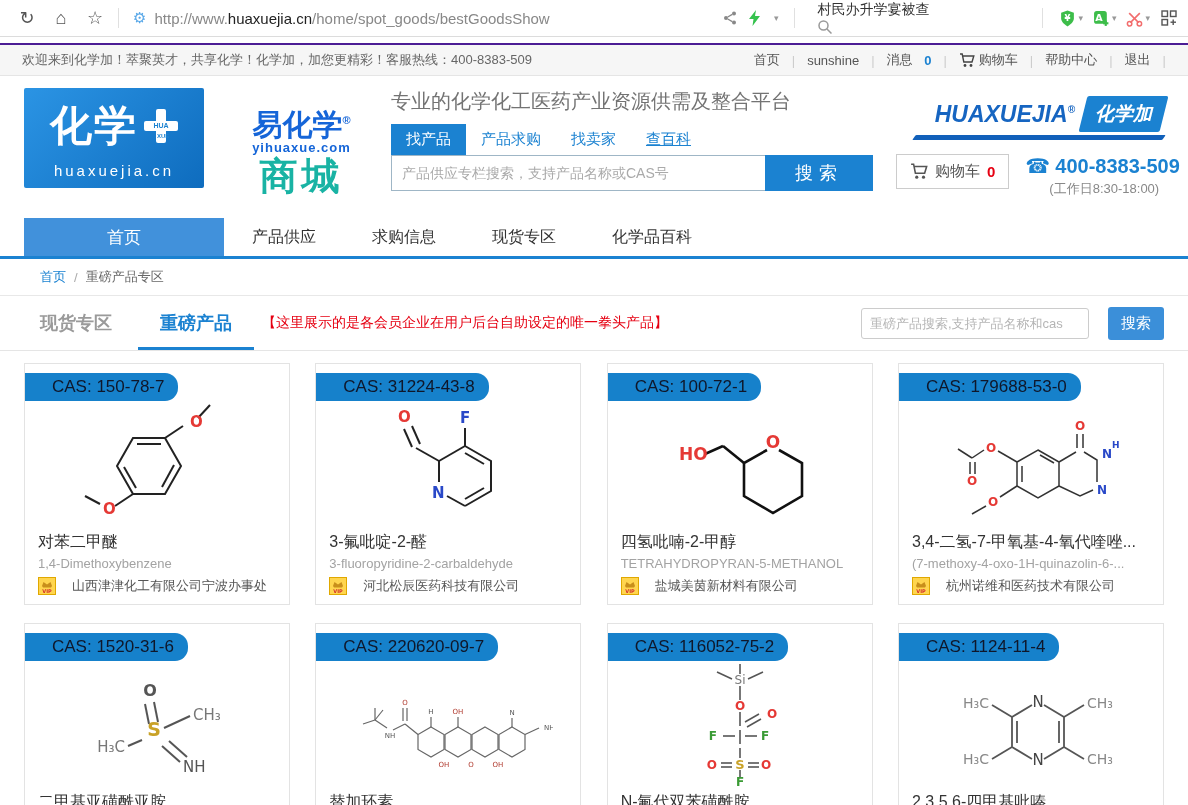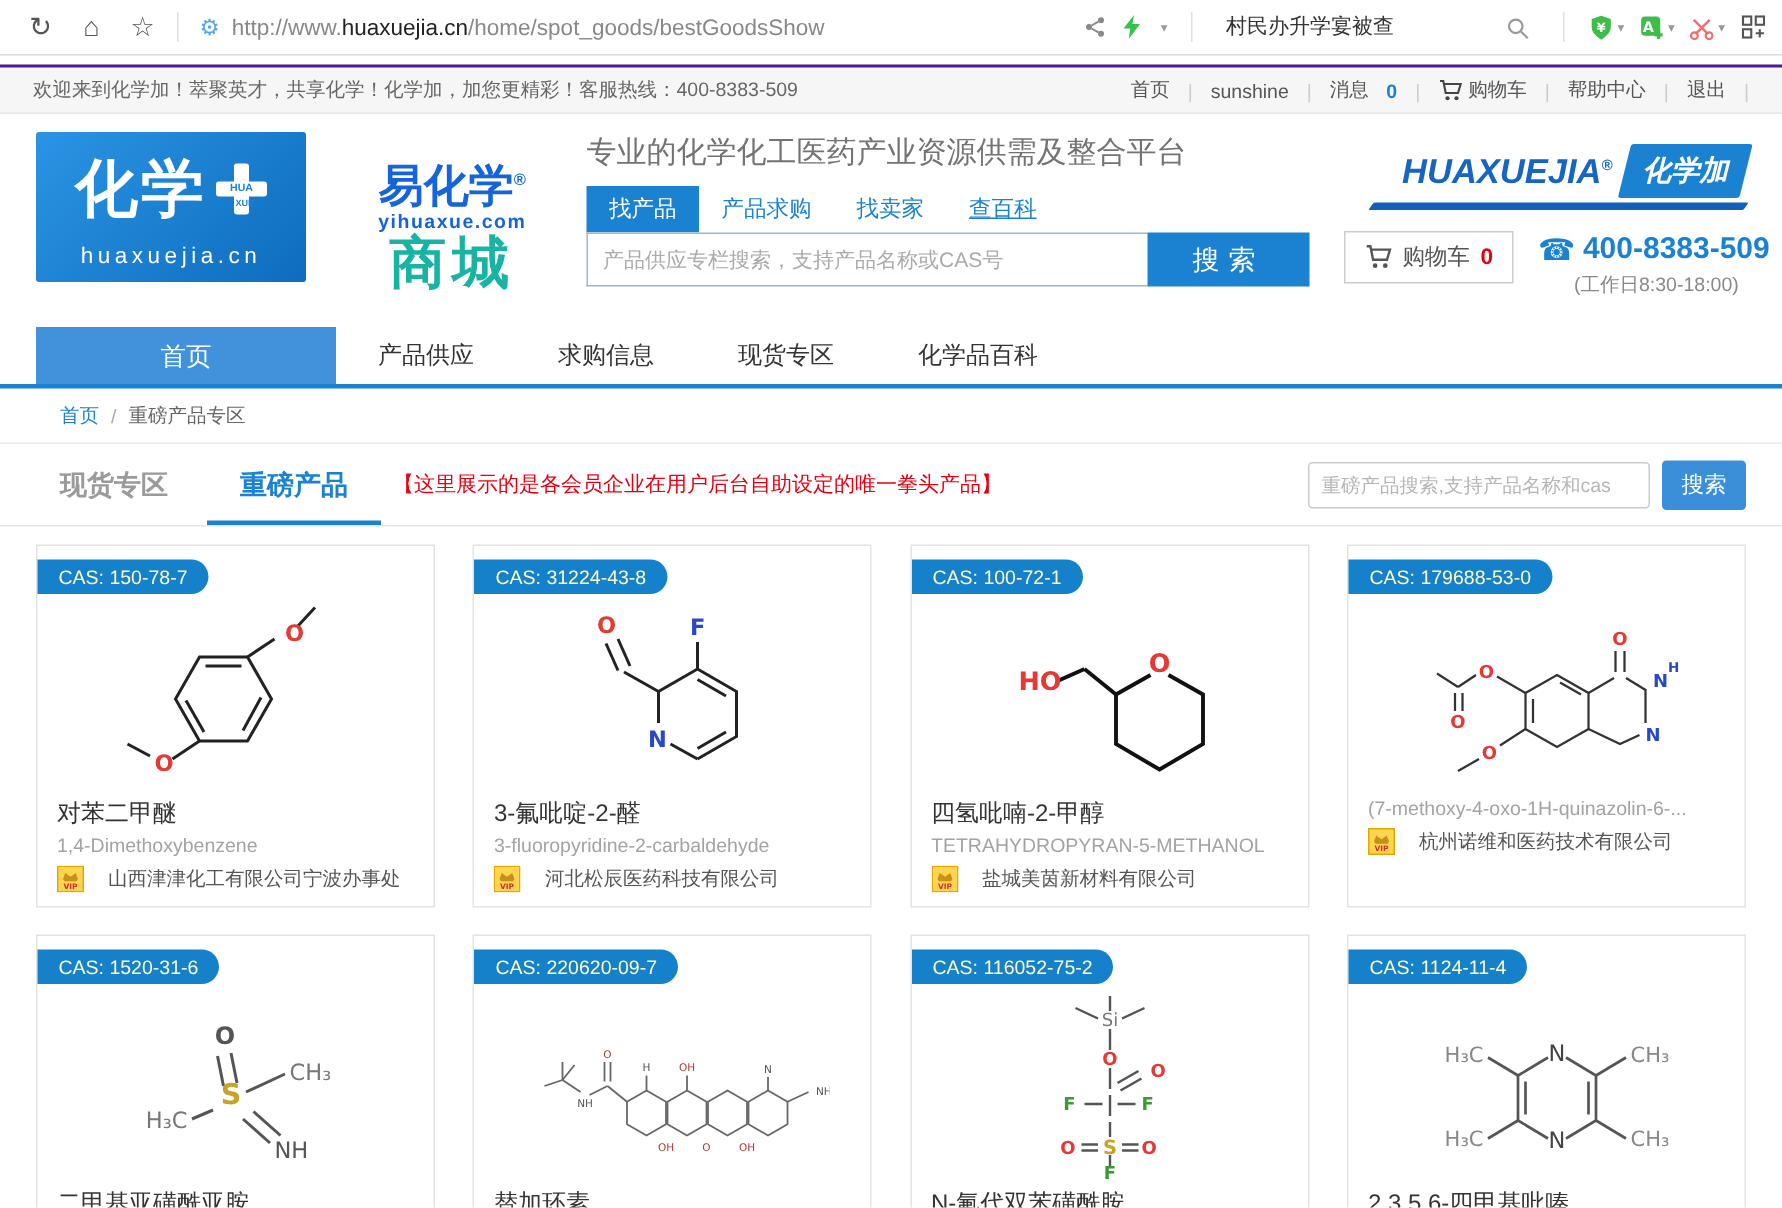--- a/index.html
+++ b/index.html
@@ -7,21 +7,21 @@
               font-family:"Liberation Sans","DejaVu Sans",sans-serif; }
   
   .browser-bar { height:37px; display:flex; align-items:center; border-bottom:1px solid #dcdcdc; background:#fff; padding:0 10px; }
   .b-ico { font-size:18px; color:#555; width:34px; text-align:center; cursor:pointer; }
   .b-sep { width:1px; height:20px; background:#e0e0e0; margin:0 6px; }
   .url-box { display:flex; align-items:center; flex:1; padding-left:8px; }
   .site-ico { color:#57a7e8; font-size:15px; margin-right:8px; }
   .url-text { font-size:15px; color:#888; }
   .url-text .dom { color:#222; }
   .b-right { display:flex; align-items:center; gap:10px; }
-  .b-search { display:flex; align-items:flex-end; width:215px; justify-content:space-between; padding:0 6px; }
+  .b-search { display:flex; align-items:flex-start; width:215px; justify-content:space-between; padding:0 6px;flex-direction:column; }
   .b-search span { font-size:14px; color:#333; }
   .caret { font-size:9px; color:#999; margin-left:2px; }
   .tool { display:flex; align-items:center; }
   
   .welcome-bar { margin-top:6px; height:33px; background:#f6f6f6; border-top:2px solid #4c1d95; border-bottom:1px solid #e5e5e5;
                  display:flex; align-items:center; justify-content:space-between; padding:0 22px; font-size:13px; color:#666; }
   .w-links { display:flex; align-items:center; }
   .w-links .lk { padding:0 12px; color:#555; cursor:pointer; white-space:nowrap; display:flex; align-items:center; gap:4px; }
   .w-div { color:#ccc; }
   .msg-n { color:#1b82d1; font-weight:bold; }
@@ -78,28 +78,28 @@
   .crumb .c-home { color:#1b82d1; cursor:pointer; }
   .crumb .c-sep { color:#aaa; }
   .crumb .c-cur { color:#666; }
   
   .sec-bar { border-bottom:1px solid #e5e5e5; }
   .sec-inner { width:1140px; margin:0 auto; height:54px; display:flex; align-items:center; padding-left:16px; position:relative; }
   .sec-tab1 { font-size:18px; font-weight:bold; color:#9a9a9a; cursor:pointer; }
   .sec-tab2 { font-size:18px; font-weight:bold; color:#1b82d1; margin-left:38px; cursor:pointer; position:relative; height:54px; display:flex; align-items:center; padding:0 10px; }
   .sec-tab2::after { content:""; position:absolute; left:-12px; right:-12px; bottom:0; height:3px; background:#1b82d1; }
   .sec-note { font-size:14px; color:#e60012; margin-left:20px; white-space:nowrap; }
-  .sec-right { margin-left:auto; display:flex; align-items:center; gap:8px;justify-content:flex-end; }
+  .sec-right { margin-left:auto; display:flex; align-items:center; gap:19px;justify-content:flex-end; }
   .sec-input { width:228px; height:31px; border:1px solid #ccc; border-radius:3px; padding:0 8px; font-size:13px; outline:none; }
   .sec-input::placeholder { color:#b5b5b5; }
   .sec-btn { width:56px; height:33px; background:#3b8fd9; color:#fff; border:none; border-radius:3px; font-size:15px; cursor:pointer; }
   
   .grid { width:1140px; margin:12px auto 0; display:grid; grid-template-columns:repeat(4,266px); justify-content:space-between; row-gap:18px; }
   .card { position:relative; height:242px; border:1px solid #e3e3e3; background:#fff; cursor:pointer; }
-  .cas-badge { position:absolute; left:0; top:9px; background:#1681cb; color:#fef9c3; font-size:13px; padding:4px 14px 4px 14px; border-radius:0 13px 13px 0; }
+  .cas-badge { position:absolute; left:0; top:9px; background:#1681cb; color:#0f172a; font-size:17px; padding:4px 14px 4px 27px; border-radius:0 13px 13px 0; }
   .mol { height:128px; margin-top:36px; display:flex; align-items:center; justify-content:center; }
   .p-name { margin:4px 13px 0; font-size:16px; color:#333; white-space:nowrap; overflow:hidden; text-overflow:ellipsis; }
   .p-en { margin:3px 13px 0; font-size:13px; color:#a3a3a3; white-space:nowrap; overflow:hidden; text-overflow:ellipsis; }
   .p-co { margin:6px 13px 0; display:flex; align-items:center; gap:16px; font-size:13px; color:#555; white-space:nowrap; overflow:hidden; }
   svg text { font-family:"DejaVu Sans",sans-serif; }
 </style>
 </head>
 <body>
 
 <div class="browser-bar">
@@ -401,20 +401,21 @@
         </g>
         <text x="154" y="28" font-size="12" font-weight="bold" fill="#e53935" text-anchor="middle">O</text>
         <text x="176" y="56" font-size="12" font-weight="bold" fill="#2948c8">N</text>
         <text x="186" y="46" font-size="9" font-weight="bold" fill="#2948c8">H</text>
         <text x="171" y="92" font-size="12" font-weight="bold" fill="#2948c8">N</text>
         <text x="65" y="50" font-size="12" font-weight="bold" fill="#e53935" text-anchor="middle">O</text>
         <text x="46" y="83" font-size="12" font-weight="bold" fill="#e53935" text-anchor="middle">O</text>
         <text x="67" y="104" font-size="12" font-weight="bold" fill="#e53935" text-anchor="middle">O</text>
       </svg>
     </div>
+    <div class="p-name">3,4-二氢-7-甲氧基-4-氧代喹唑...</div>
     <div class="p-en">(7-methoxy-4-oxo-1H-quinazolin-6-...</div>
     <div class="p-co">
       <svg width="18" height="18" viewBox="0 0 18 18">
           <rect x="0.5" y="0.5" width="17" height="17" fill="#ffd54f" stroke="#e0a800"></rect>
           <polygon points="4,9 5.5,5 9,7.5 12.5,5 14,9 13,10.5 5,10.5" fill="#c98f1b"></polygon>
           <text x="9" y="15.5" font-size="5" fill="#d32f2f" text-anchor="middle" font-weight="bold">VIP</text>
         </svg>
       <span>杭州诺维和医药技术有限公司</span>
     </div>
   </div>

